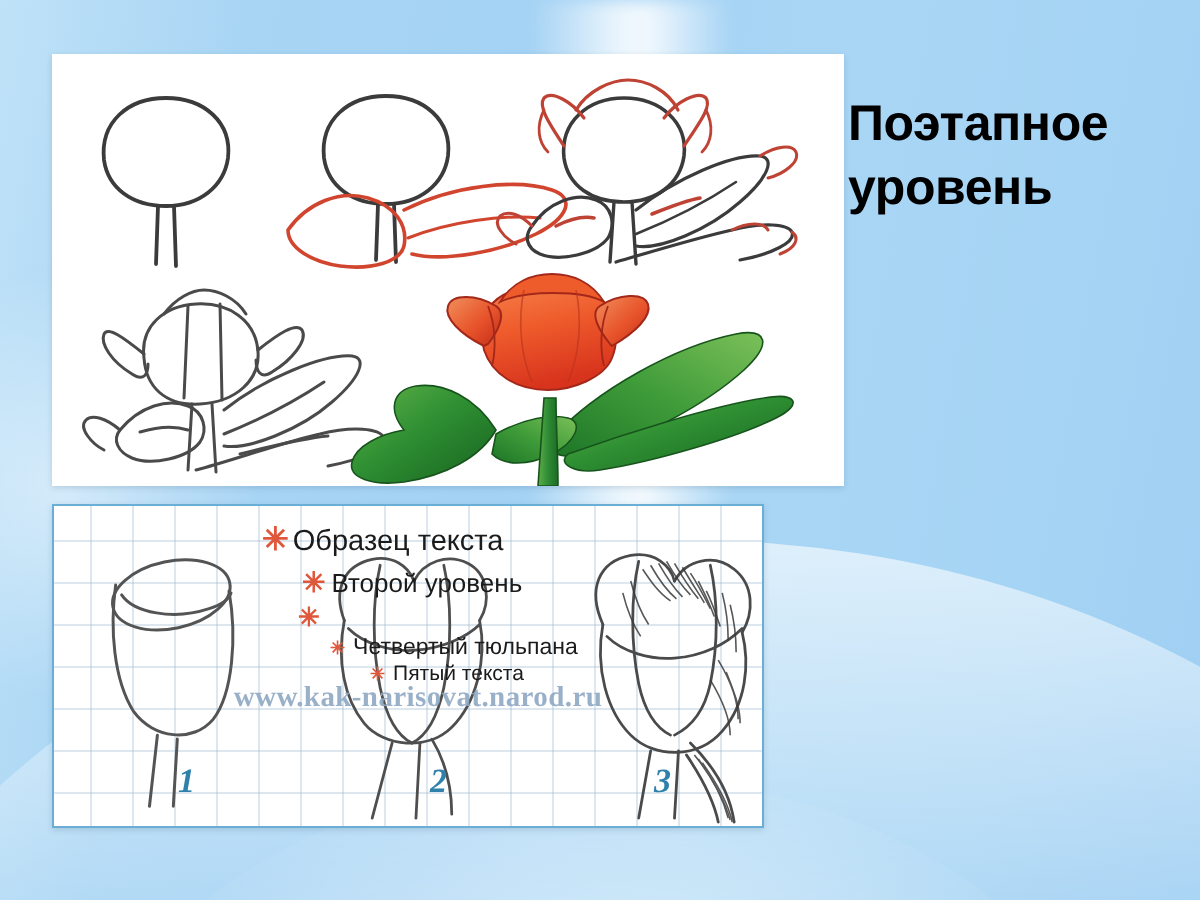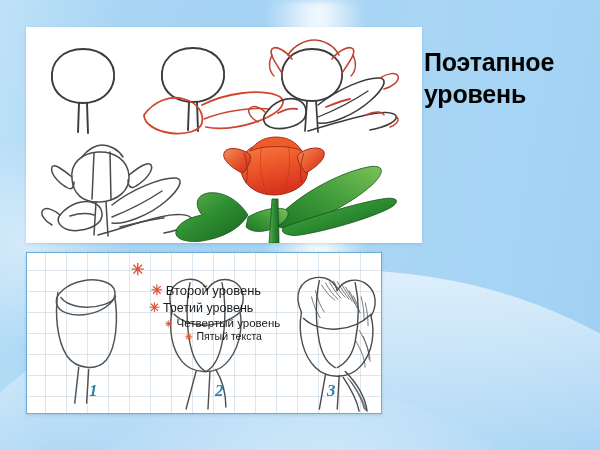--- a/index.html
+++ b/index.html
@@ -292,36 +292,37 @@
           <path d="M324 128 C331 138 337 148 340 159"></path>
           <path d="M326 130 C333 140 339 150 341 160"></path>
         </g>
       </g>
     </svg>
   </div>
 
   <div id="text-list">
     <div class="lvl lvl1">
       <span class="bullet">✳</span>
+      <span>Образец текста</span>
     </div>
     <div class="lvl lvl2">
       <span class="bullet">✳</span>
       <span>Второй уровень</span>
     </div>
     <div class="lvl lvl3">
       <span class="bullet">✳</span>
-      <span>Третий уровень</span>
     </div>
     <div class="lvl lvl4">
       <span class="bullet">✳</span>
-      <span>Четвертый уровень</span>
+      <span>Четвертый тюльпана</span>
     </div>
     <div class="lvl lvl5">
       <span class="bullet">✳</span>
       <span>Пятый текста</span>
     </div>
   </div>
 
+  <div id="watermark">www.kak-narisovat.narod.ru</div>
 
   <div class="stepnum" id="stepnum-1">1</div>
   <div class="stepnum" id="stepnum-2">2</div>
   <div class="stepnum" id="stepnum-3">3</div>
 </div>
 
 </body></html>

